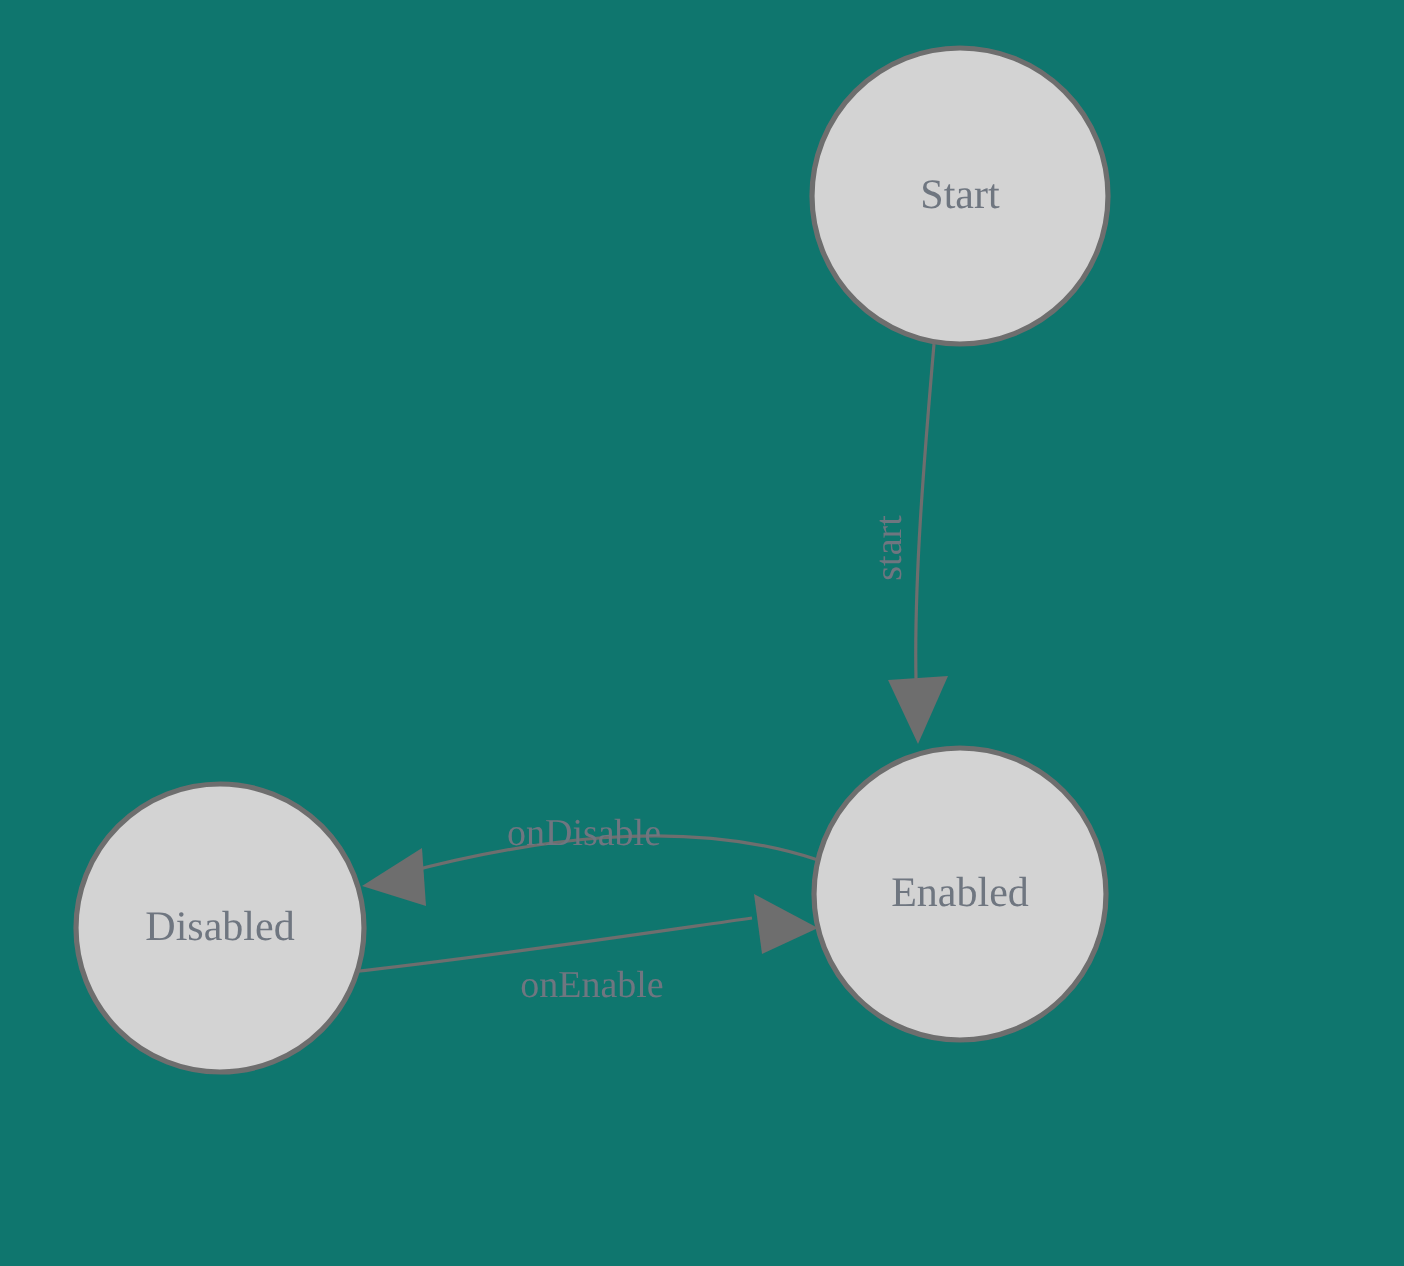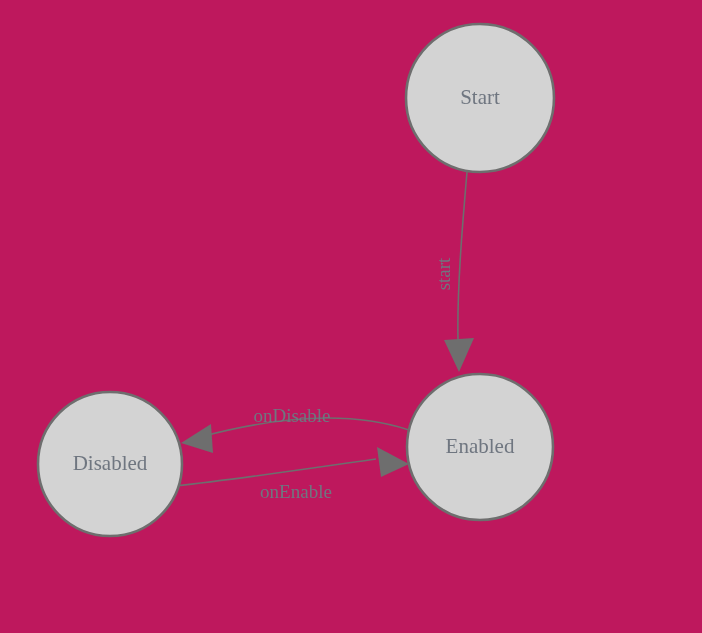--- a/index.html
+++ b/index.html
@@ -10,21 +10,21 @@
   body {
     width: 702px;
     height: 633px;
     overflow: hidden;
     font-family: "Liberation Serif", "DejaVu Serif", serif;
   }
   #diagram-canvas {
     position: relative;
     width: 702px;
     height: 633px;
-    background: #be185d;
+    background: #0f766e;
   }
   #diagram-svg {
     position: absolute;
     top: 0;
     left: 0;
     width: 702px;
     height: 633px;
     display: block;
   }
   .node-shape {

